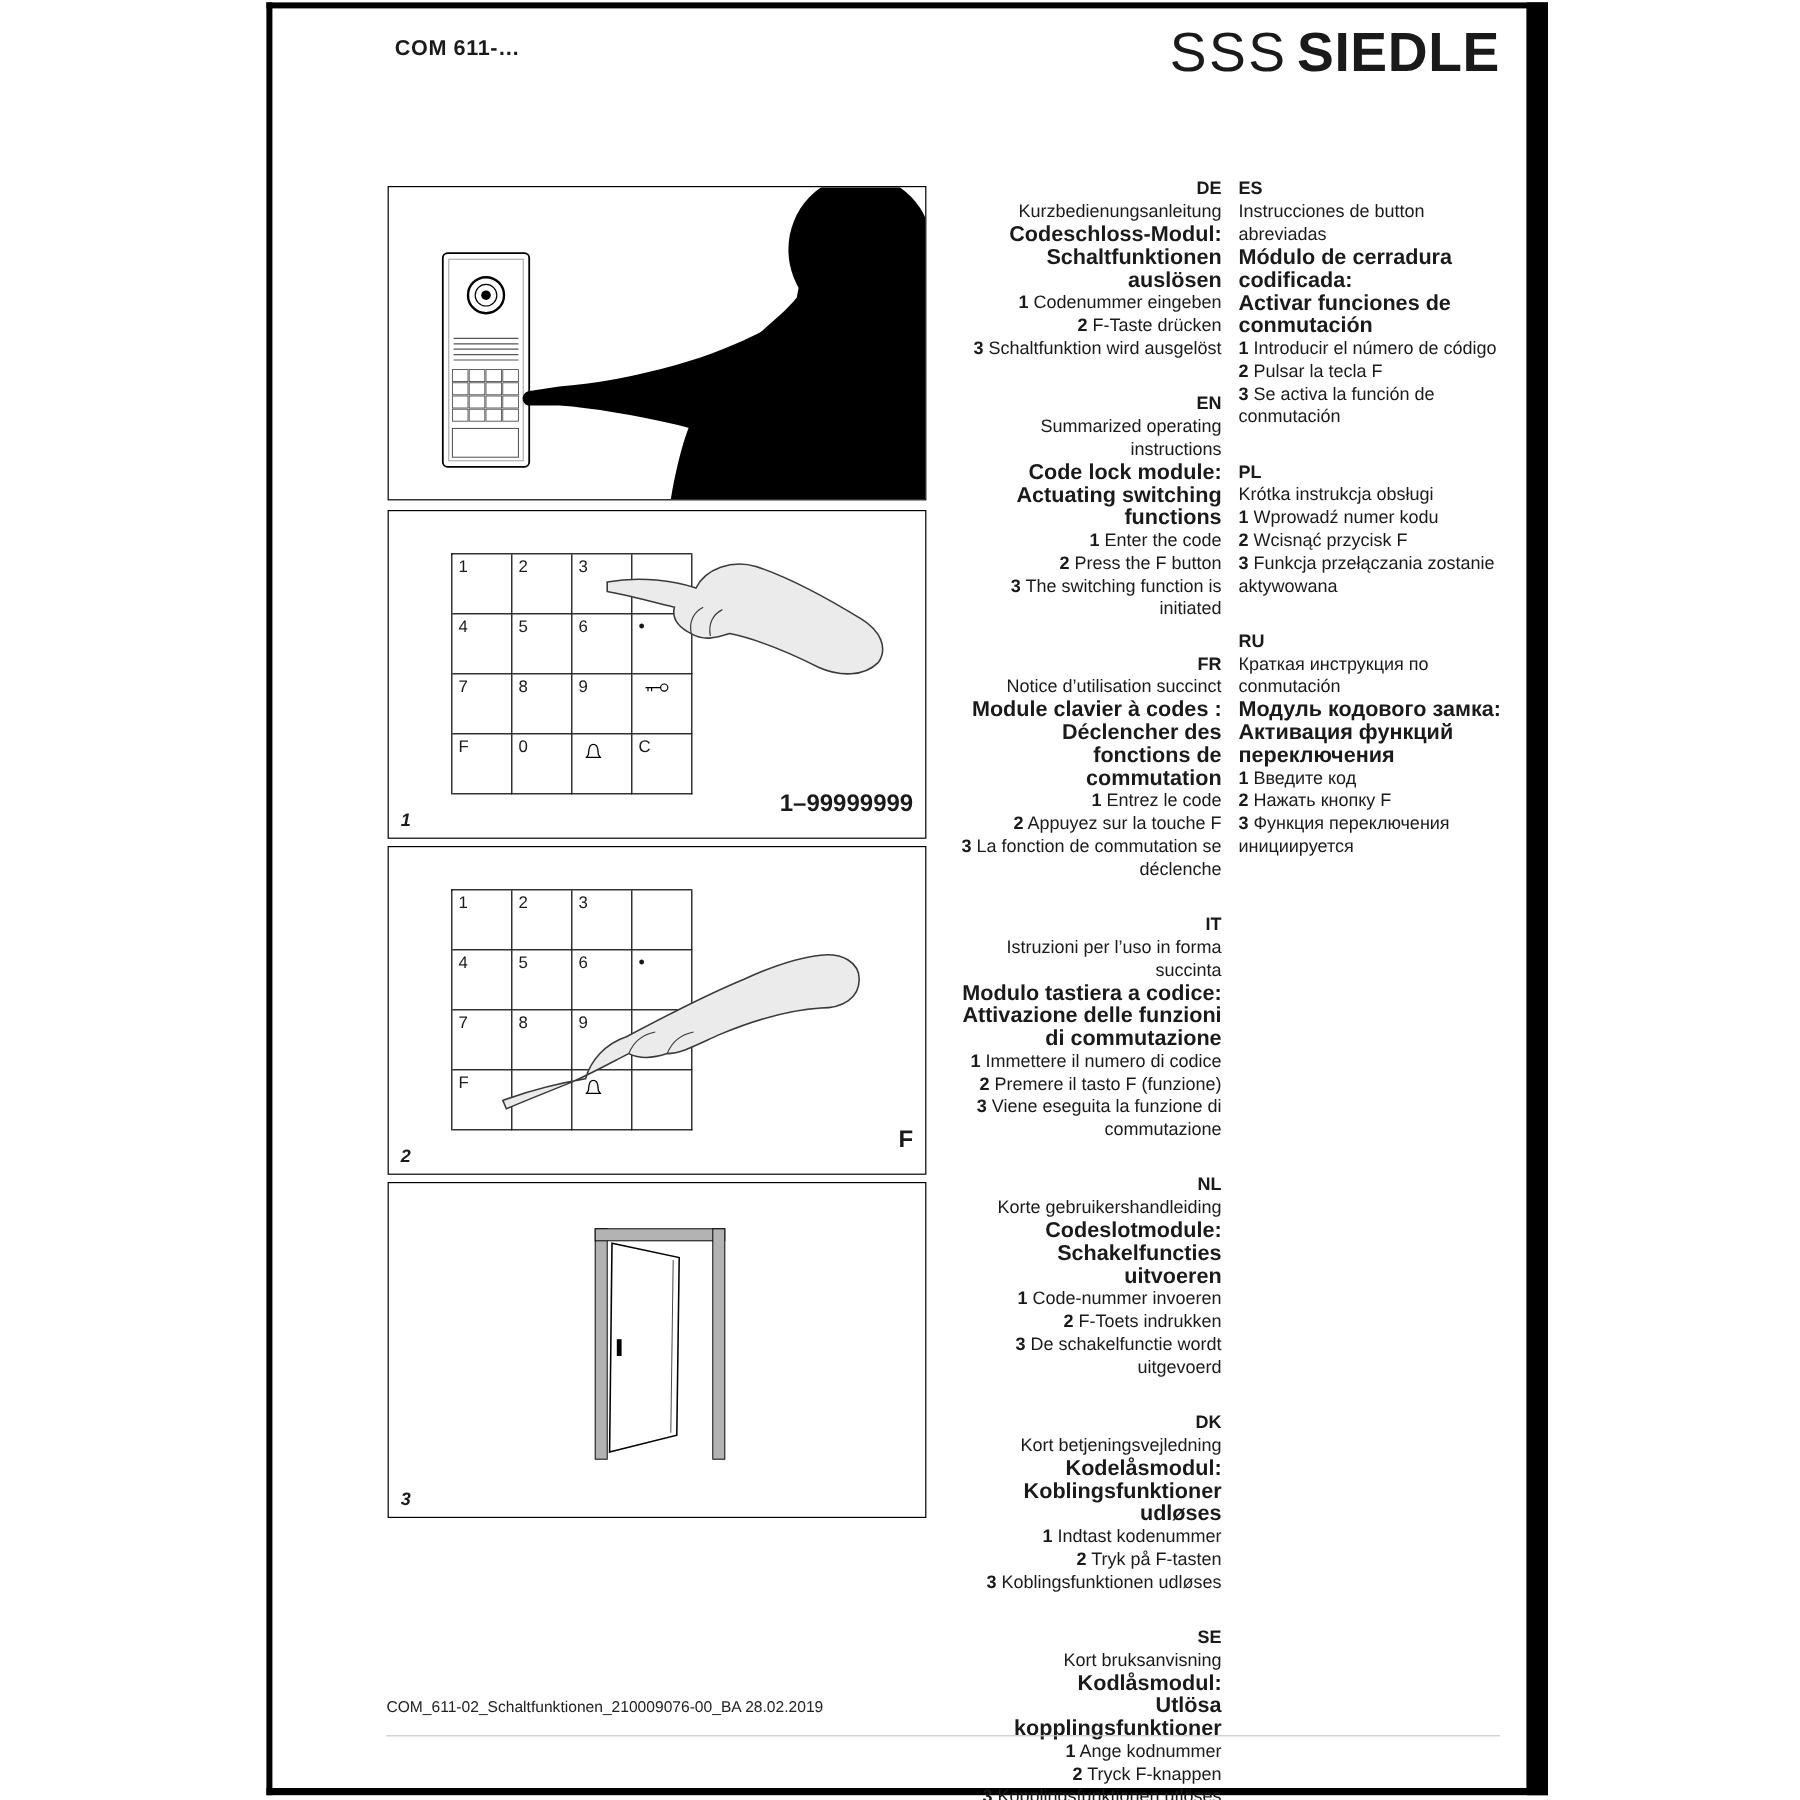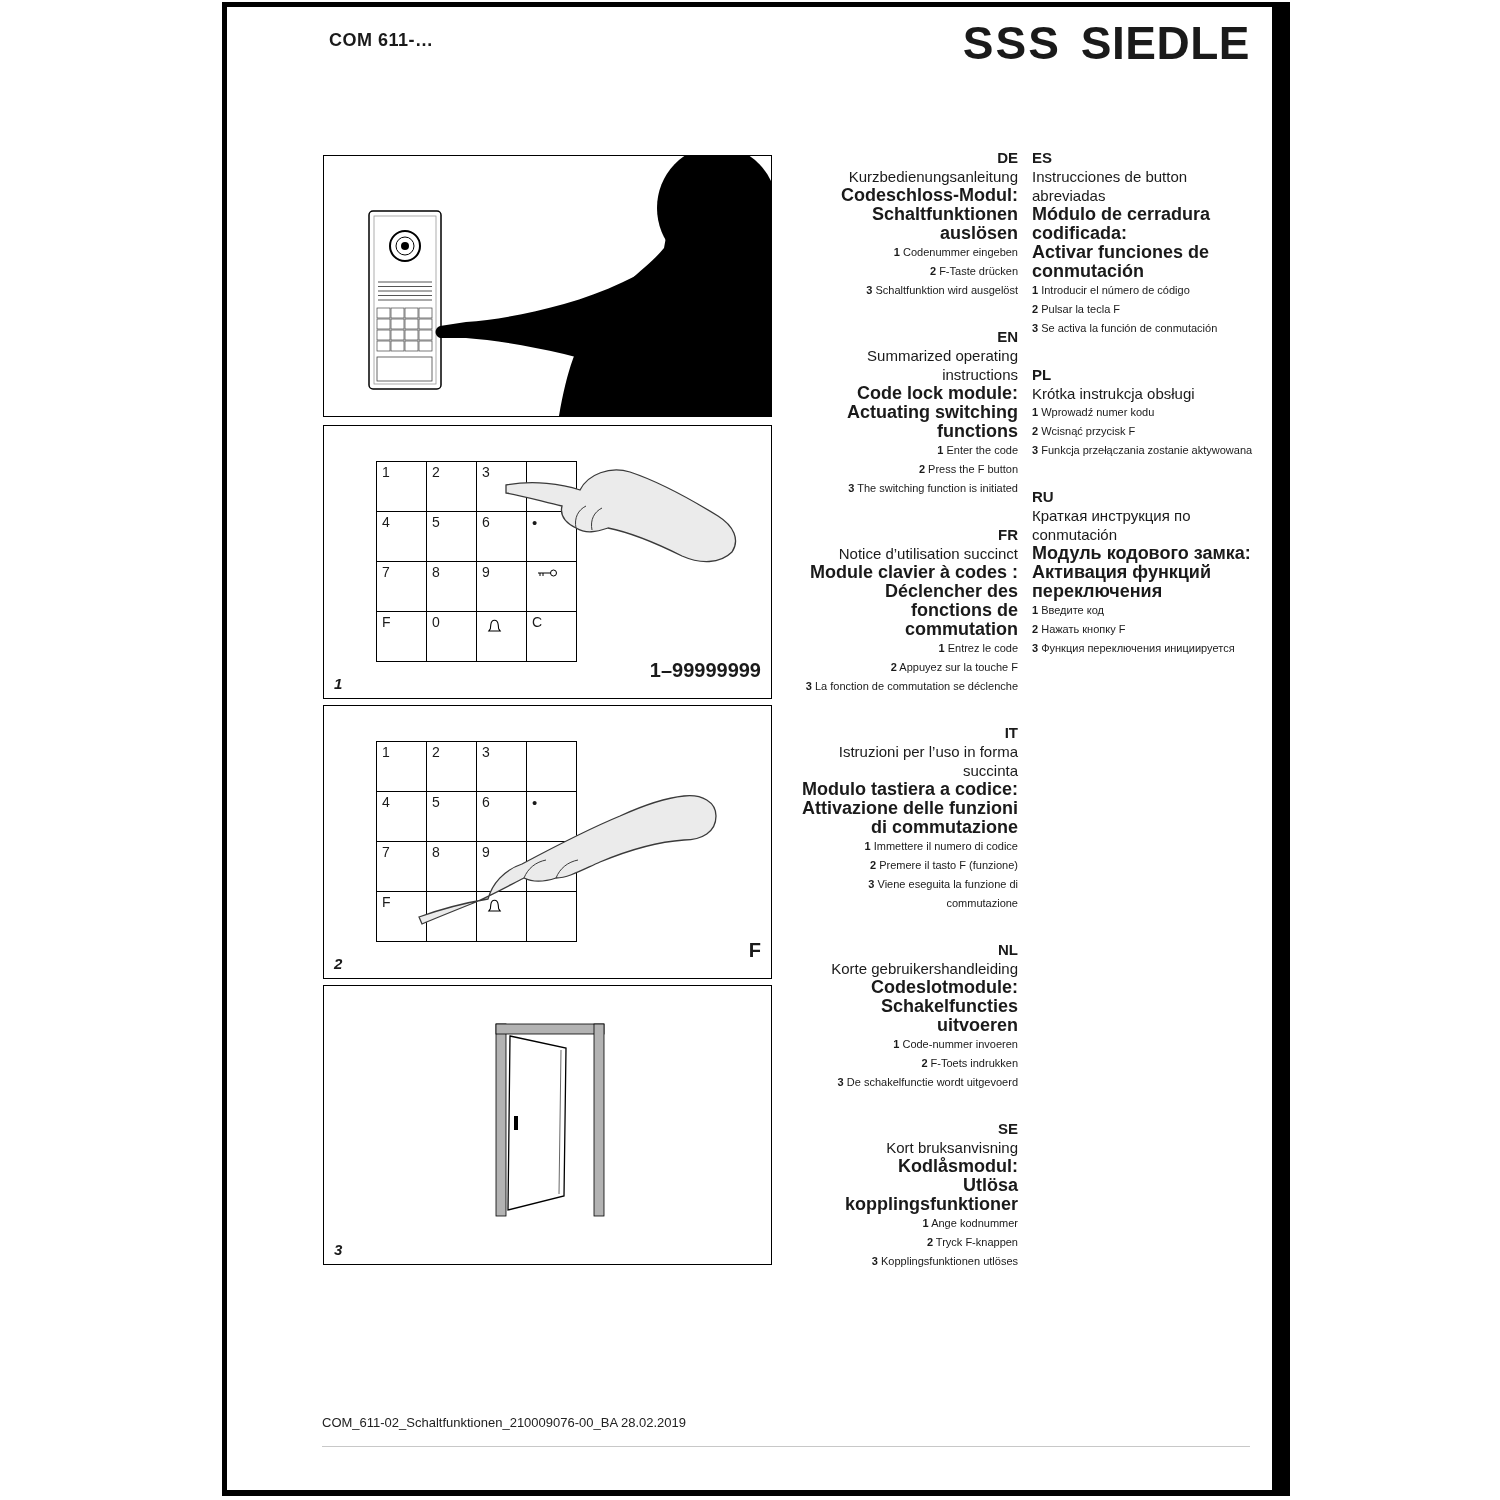--- a/index.html
+++ b/index.html
@@ -6,21 +6,21 @@
   body{
     width:1500px;height:1500px;position:relative;background:#ffffff;
     font-family:"Liberation Sans", sans-serif;color:#1a1a1a;overflow:hidden;
   }
   .abs{position:absolute;}
   
   .frame{background:#000;}
   
   #product{left:329px;top:30px;font-size:18px;font-weight:bold;letter-spacing:.5px;}
   #brand{left:850px;top:20px;width:400px;text-align:right;font-size:46px;line-height:1;}
-  #brand .sss{font-weight:700;letter-spacing:2px;margin-right:20px;}
+  #brand .sss{font-weight:400;letter-spacing:2px;margin-right:8px;}
   #brand .siedle{font-weight:700;letter-spacing:0.5px;}
   
   .figure-box{position:absolute;border:1px solid #000;background:#fff;overflow:hidden;}
   .fig-label{position:absolute;left:10px;bottom:6px;font-weight:bold;font-style:italic;font-size:15px;}
   .fig-caption{position:absolute;right:10px;bottom:16px;font-weight:bold;font-size:20px;}
   
   .keypad{position:absolute;left:52px;top:35px;display:grid;
     grid-template-columns:repeat(4,50px);grid-auto-rows:50px;
     border-left:1px solid #000;border-top:1px solid #000;}
   .key-cell{border-right:1px solid #000;border-bottom:1px solid #000;
@@ -29,21 +29,21 @@
   .dot-glyph{font-size:15px;}
   .hand-overlay{position:absolute;left:0;top:0;pointer-events:none;}
   
   .lang-col{position:absolute;top:148px;}
   #col-0{left:800px;width:218px;text-align:right;}
   #col-1{left:1032px;width:224px;}
   .lang-section{margin:0 0 27px 0;}
   .lang-code{font-weight:bold;font-size:15px;line-height:19px;}
   .intro{font-size:15px;line-height:19px;}
   .sec-title{font-weight:bold;font-size:18px;line-height:19px;white-space:pre-line;}
-  .step{font-size:11px;line-height:19px;}
+  .step{font-size:15px;line-height:19px;}
   .step b{font-weight:bold;}
   
   #footer-rule{left:322px;top:1446px;width:928px;height:1px;background:#c8c8c8;}
   #footer-text{left:322px;top:1415px;font-size:13px;color:#222;}
 </style>
 </head>
 <body>
 
 <div class="abs frame" style="left:222px;top:2px;width:1068px;height:5px;"></div>
 <div class="abs frame" style="left:222px;top:1490px;width:1068px;height:6px;"></div>
@@ -216,20 +216,29 @@
     <section class="lang-section">
       <div class="lang-code">NL</div>
       <div class="intro">Korte gebruikershandleiding</div>
       <div class="sec-title">Codeslotmodule:
 Schakelfuncties uitvoeren</div>
       <div class="step"><b>1</b> Code-nummer invoeren</div>
       <div class="step"><b>2</b> F-Toets indrukken</div>
       <div class="step"><b>3</b> De schakelfunctie wordt uitgevoerd</div>
     </section>
     <section class="lang-section">
+      <div class="lang-code">DK</div>
+      <div class="intro">Kort betjeningsvejledning</div>
+      <div class="sec-title">Kodelåsmodul:
+Koblingsfunktioner udløses</div>
+      <div class="step"><b>1</b> Indtast kodenummer</div>
+      <div class="step"><b>2</b> Tryk på F-tasten</div>
+      <div class="step"><b>3</b> Koblingsfunktionen udløses</div>
+    </section>
+    <section class="lang-section">
       <div class="lang-code">SE</div>
       <div class="intro">Kort bruksanvisning</div>
       <div class="sec-title">Kodlåsmodul:
 Utlösa kopplingsfunktioner</div>
       <div class="step"><b>1</b> Ange kodnummer</div>
       <div class="step"><b>2</b> Tryck F-knappen</div>
       <div class="step"><b>3</b> Kopplingsfunktionen utlöses</div>
     </section>
   </div>
 <div class="lang-col" id="col-1">

